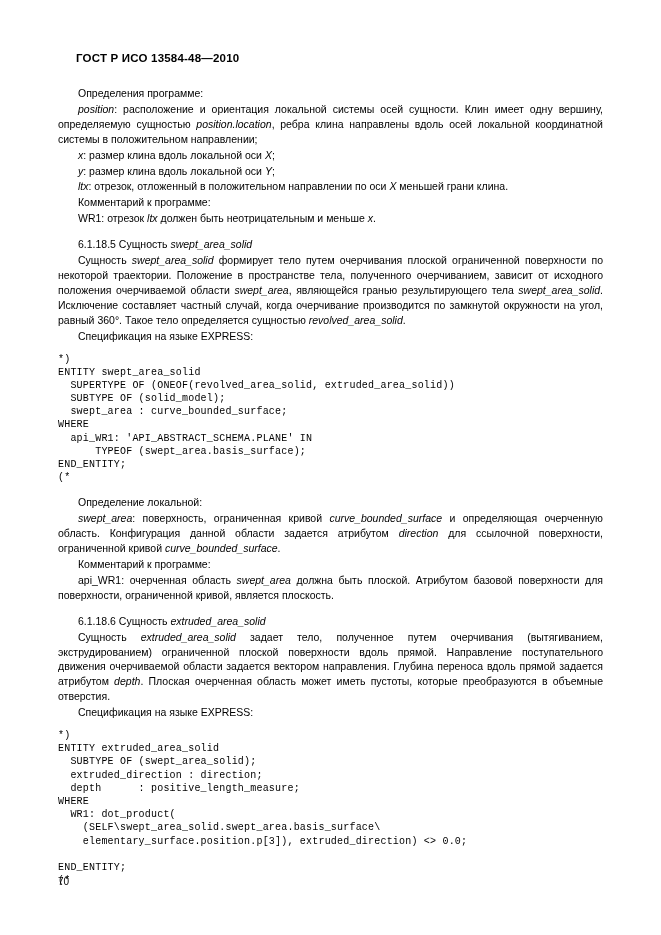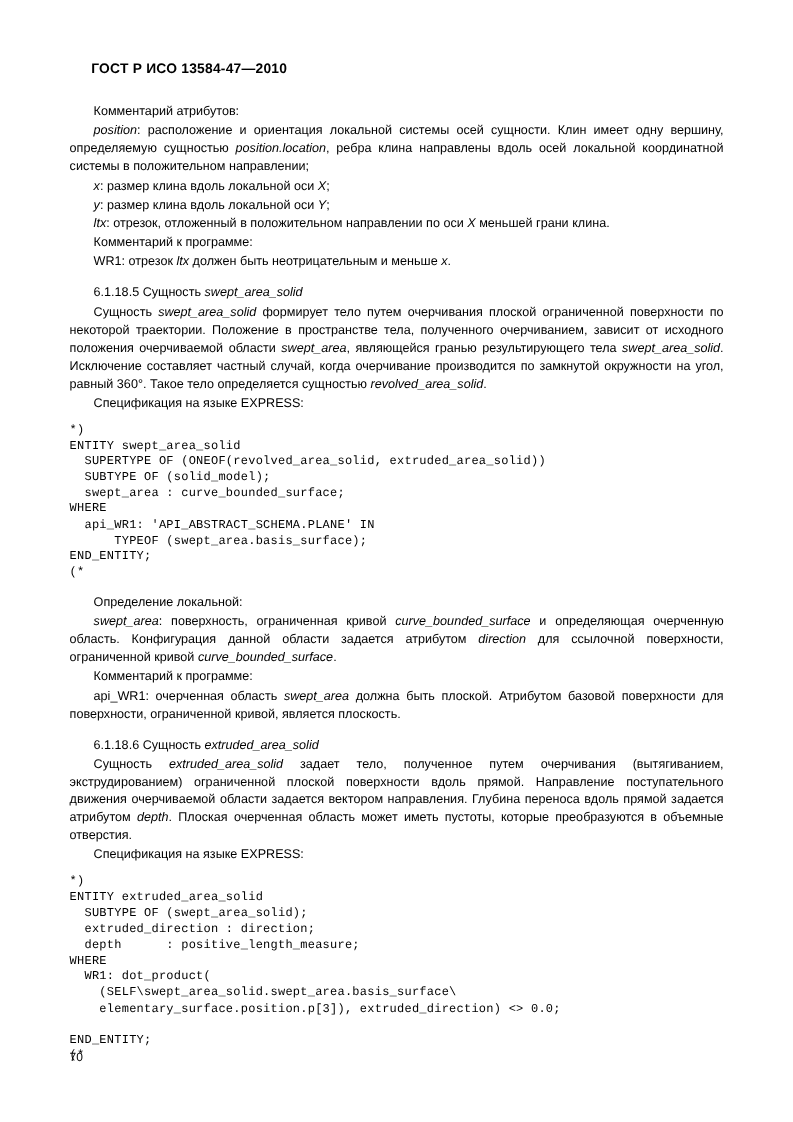--- a/index.html
+++ b/index.html
@@ -60,25 +60,25 @@
     left: 58px;
     bottom: 48px;
     font-size: 10px;
   }
 </style>
 </head>
 <body>
 
 <div class="page">
 
-  <div class="header">ГОСТ Р ИСО 13584-47—2010</div>
+  <div class="header">ГОСТ Р ИСО 13584-48—2010</div>
 
   <div class="content">
 
-    <p class="ind">Комментарий атрибутов:</p>
+    <p class="ind">Определения программе:</p>
     <p class="ind"><i>position</i>: расположение и ориентация локальной системы осей сущности. Клин имеет одну вершину, определяемую сущностью <i>position.location</i>, ребра клина направлены вдоль осей локальной координатной системы в положительном направлении;</p>
     <p class="ind"><i>x</i>: размер клина вдоль локальной оси <i>X</i>;</p>
     <p class="ind"><i>y</i>: размер клина вдоль локальной оси <i>Y</i>;</p>
     <p class="ind"><i>ltx</i>: отрезок, отложенный в положительном направлении по оси <i>X</i> меньшей грани клина.</p>
     <p class="ind">Комментарий к программе:</p>
     <p class="ind">WR1: отрезок <i>ltx</i> должен быть неотрицательным и меньше <i>x</i>.</p>
 
     <p class="sec-title">6.1.18.5 Сущность <i>swept_area_solid</i></p>
     <p class="ind">Сущность <i>swept_area_solid</i> формирует тело путем очерчивания плоской ограниченной поверхности по некоторой траектории. Положение в пространстве тела, полученного очерчиванием, зависит от исходного положения очерчиваемой области <i>swept_area</i>, являющейся гранью результирующего тела <i>swept_area_solid</i>. Исключение составляет частный случай, когда очерчивание производится по замкнутой окружности на угол, равный 360°. Такое тело определяется сущностью <i>revolved_area_solid</i>.</p>
     <p class="ind">Спецификация на языке EXPRESS:</p>

